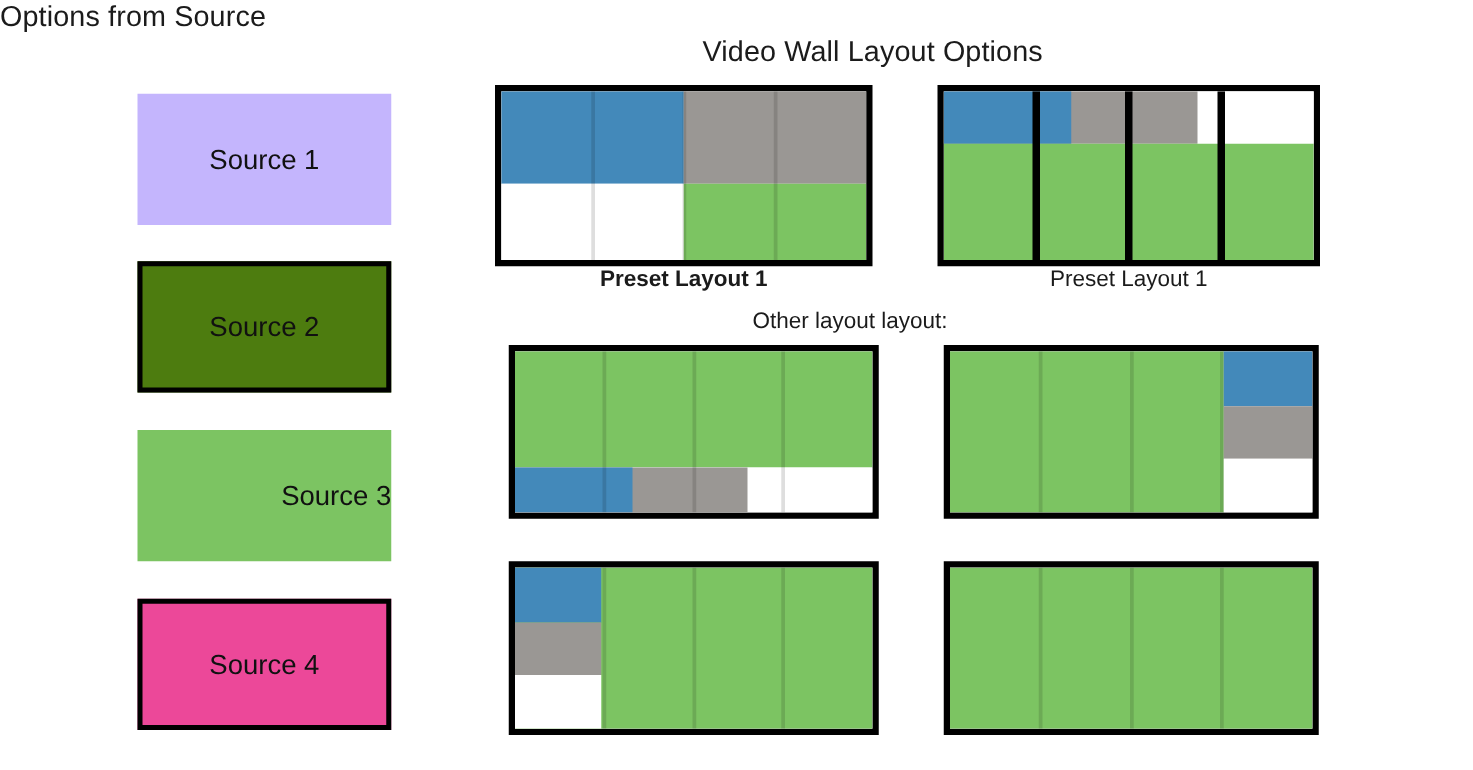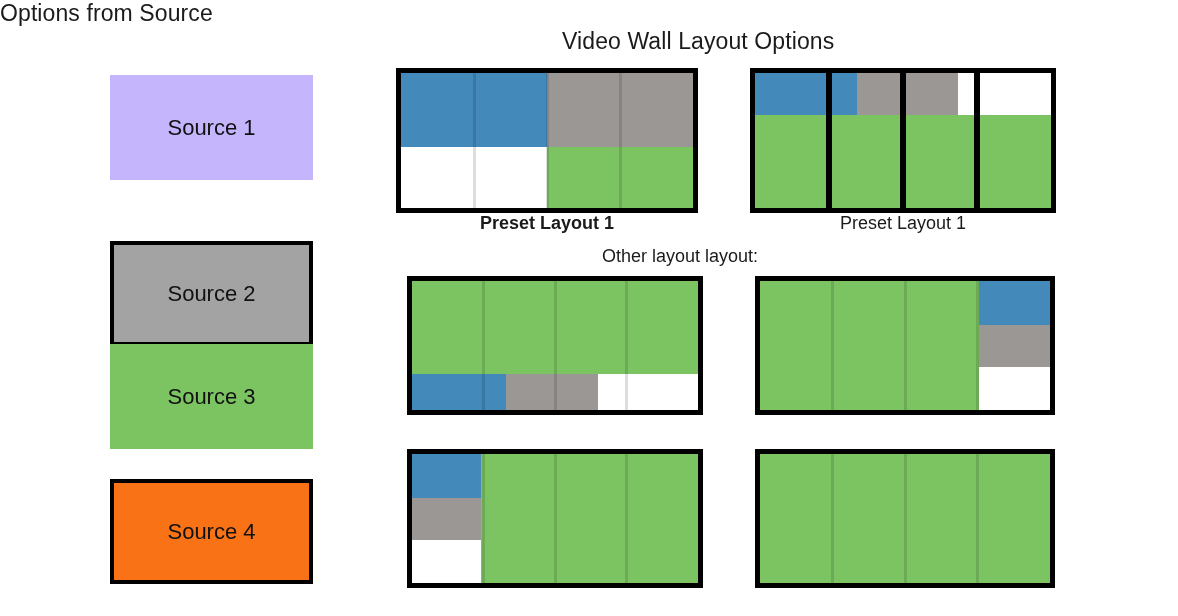--- a/index.html
+++ b/index.html
@@ -48,21 +48,21 @@
     box-sizing: border-box;
     display: flex;
     align-items: center;
     justify-content: center;
     font-size: 22px;
     color: #111;
   }
   .source-box.bordered { border: 4px solid #000; }
   #source-box-1 { top: 75px; }
   #source-box-2 { top: 209px; }
-  #source-box-3 { top: 344px; }
+  #source-box-3 { top: 344px; justify-content: flex-end; }
   #source-box-4 { top: 479px; }
 
   
   .panel {
     position: absolute;
     box-sizing: border-box;
     border: 5px solid #000;
     background: #ffffff;
     overflow: hidden;
   }
@@ -103,27 +103,27 @@
   }
 </style>
 </head>
 <body>
 
 <div class="heading">Options from Source</div>
 
 <div class="source-box" id="source-box-1" style="background: #c4b5fd;">
   <span>Source 1</span>
 </div>
-<div class="source-box bordered" id="source-box-2" style="background: #a3a3a3; margin-top: 32px;">
+<div class="source-box bordered" id="source-box-2" style="background: #4d7c0f;">
   <span>Source 2</span>
 </div>
 <div class="source-box" id="source-box-3" style="background: rgb(124, 196, 98);">
   <span>Source 3</span>
 </div>
-<div class="source-box bordered" id="source-box-4" style="background: #f97316;">
+<div class="source-box bordered" id="source-box-4" style="background: #ec4899;">
   <span>Source 4</span>
 </div>
 
 <div class="heading" id="wall-heading">Video Wall Layout Options</div>
 
 <div class="panel" id="panel-preset-1">
   <div class="panel-inner">
       <div class="region" style="left: 0%; top: 0%; width: 50%; height: 55%; background: rgb(67, 137, 186);"></div>
       <div class="region" style="left: 50%; top: 0%; width: 50%; height: 55%; background: rgb(154, 151, 148);"></div>
       <div class="region" style="left: 0%; top: 55%; width: 50%; height: 45%; background: rgb(255, 255, 255);"></div>

